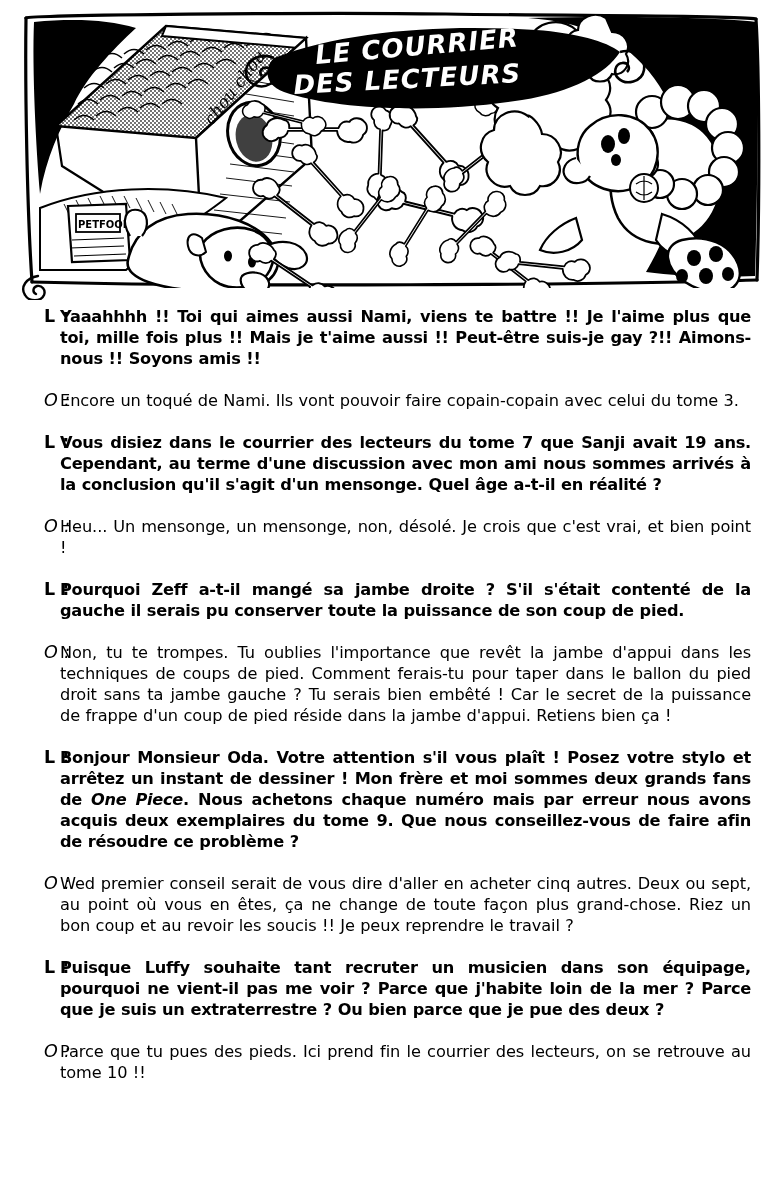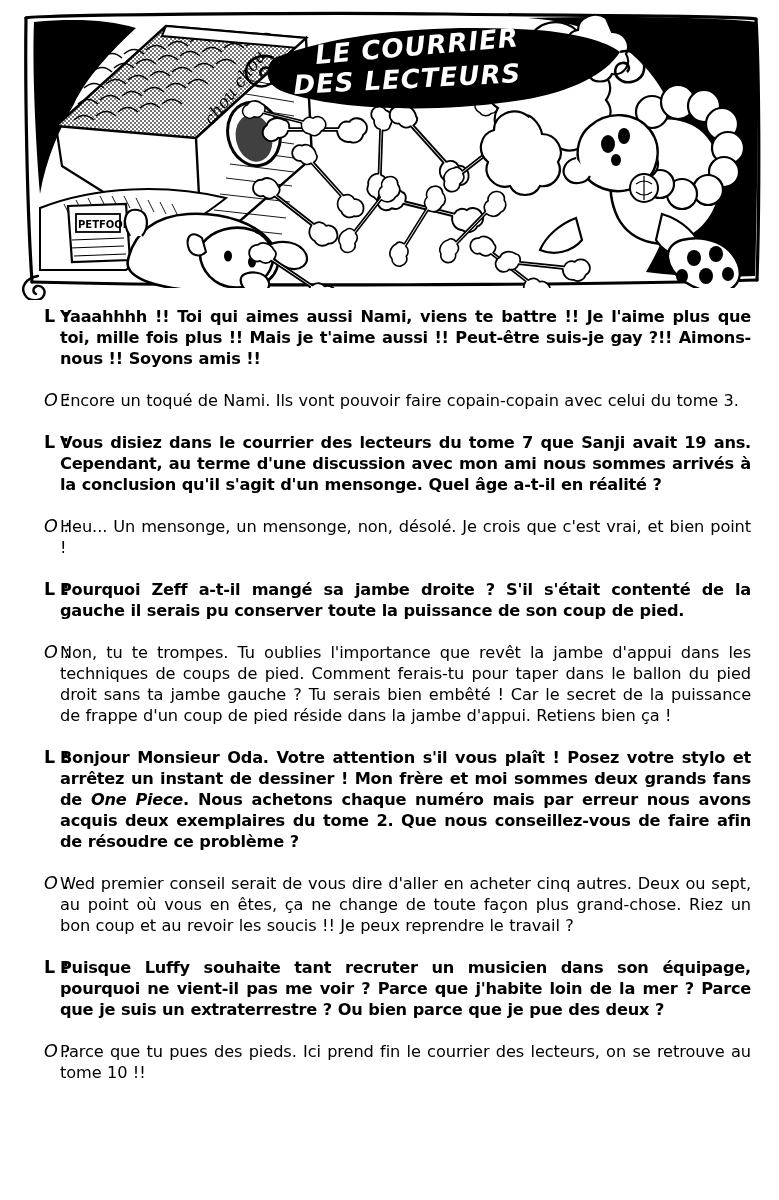--- a/index.html
+++ b/index.html
@@ -291,21 +291,21 @@
     <div class="entry-text bolded">Pourquoi Zeff a-t-il mangé sa jambe droite ? S'il s'était contenté de la gauche il serais pu conserver toute la puissance de son coup de pied.</div>
   </div>
 
   <div class="letter-entry">
     <div class="entry-label oda">O :</div>
     <div class="entry-text">Non, tu te trompes. Tu oublies l'importance que revêt la jambe d'appui dans les techniques de coups de pied. Comment ferais-tu pour taper dans le ballon du pied droit sans ta jambe gauche ? Tu serais bien embêté ! Car le secret de la puissance de frappe d'un coup de pied réside dans la jambe d'appui. Retiens bien ça !</div>
   </div>
 
   <div class="letter-entry">
     <div class="entry-label reader">L :</div>
-    <div class="entry-text bolded"><span>Bonjour Monsieur Oda. Votre attention s'il vous plaît ! Posez votre stylo et arrêtez un instant de dessiner ! Mon frère et moi sommes deux grands fans de </span><em>One Piece</em><span>. Nous achetons chaque numéro mais par erreur nous avons acquis deux exemplaires du tome 2. Que nous conseillez-vous de faire afin de résoudre ce problème ?</span></div>
+    <div class="entry-text bolded"><span>Bonjour Monsieur Oda. Votre attention s'il vous plaît ! Posez votre stylo et arrêtez un instant de dessiner ! Mon frère et moi sommes deux grands fans de </span><em>One Piece</em><span>. Nous achetons chaque numéro mais par erreur nous avons acquis deux exemplaires du tome 9. Que nous conseillez-vous de faire afin de résoudre ce problème ?</span></div>
   </div>
 
   <div class="letter-entry">
     <div class="entry-label oda">O :</div>
     <div class="entry-text">Wed premier conseil serait de vous dire d'aller en acheter cinq autres. Deux ou sept, au point où vous en êtes, ça ne change de toute façon plus grand-chose. Riez un bon coup et au revoir les soucis !! Je peux reprendre le travail ?</div>
   </div>
 
   <div class="letter-entry">
     <div class="entry-label reader">L :</div>
     <div class="entry-text bolded">Puisque Luffy souhaite tant recruter un musicien dans son équipage, pourquoi ne vient-il pas me voir ? Parce que j'habite loin de la mer ? Parce que je suis un extraterrestre ? Ou bien parce que je pue des deux ?</div>

